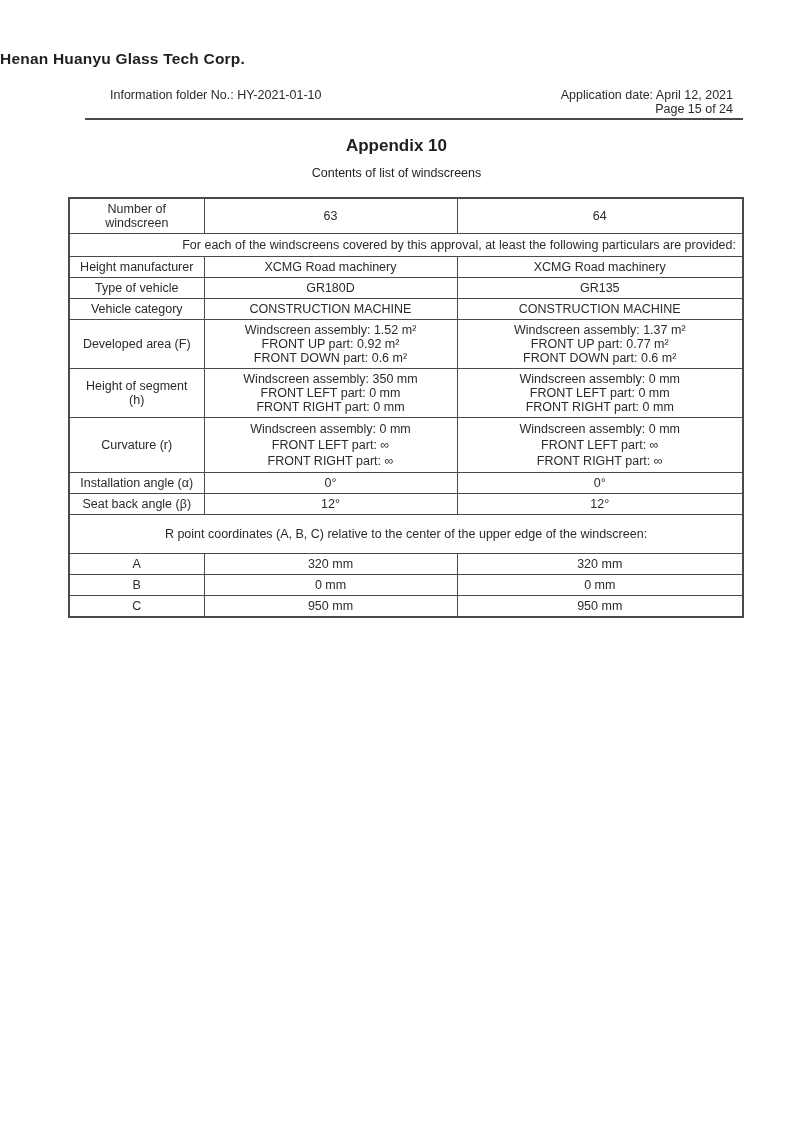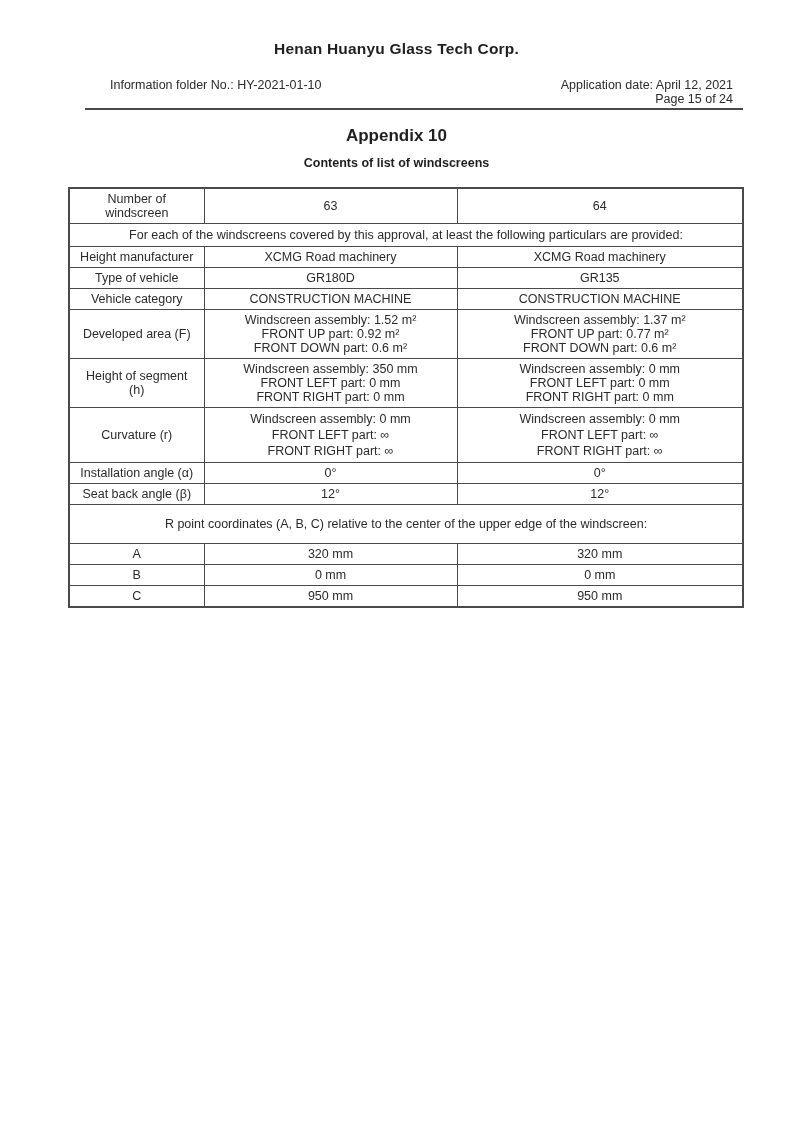--- a/index.html
+++ b/index.html
@@ -5,22 +5,21 @@
   html, body { margin: 0; padding: 0; }
   body {
     width: 793px; height: 1122px;
     background: #ffffff;
     font-family: "Liberation Sans", sans-serif;
     color: #2b2b2b;
   }
   .page { position: relative; width: 793px; height: 1122px; overflow: hidden; }
 
   .company {
-    padding-top: 40px;
-    text-align: center;
+    padding-top: 50px;
     font-size: 15.5px;
     font-weight: bold;
     color: #1f1f1f;
     letter-spacing: 0.2px;
   }
 
   .meta {
     display: flex;
     justify-content: space-between;
     align-items: flex-start;
@@ -42,21 +41,21 @@
     margin-top: 16px;
     text-align: center;
     font-size: 17px;
     font-weight: bold;
     color: #1f1f1f;
   }
   .subtitle {
     margin-top: 10px;
     text-align: center;
     font-size: 12.5px;
-    font-weight: bold;
+    font-weight: normal;
     color: #1f1f1f;
   }
 
   table.ws {
     margin: 17px 0 0 68px;
     width: 674px;
     border-collapse: collapse;
     table-layout: fixed;
     border: 2px solid #4a4a4a;
     font-size: 12.5px;
@@ -64,21 +63,21 @@
   }
   table.ws td {
     border: 1px solid #4a4a4a;
     padding: 3px 8px;
     text-align: center;
     vertical-align: middle;
     line-height: 14px;
     word-wrap: break-word;
   }
   table.ws td.lab { padding: 3px 10px; }
-  table.ws td.full-left { text-align: center; padding: 4px 6px; }
+  table.ws td.full-left { text-align: right; padding: 4px 6px; }
   table.ws td.full-center { text-align: center; padding: 12px 6px; }
   .ln { display: block; text-align: center; }
   td.inf-cell .ln { line-height: 16px; }
   col.c-label { width: 135px; }
   col.c-a { width: 253px; }
   col.c-b { width: 286px; }
 </style>
 </head>
 <body>
 

